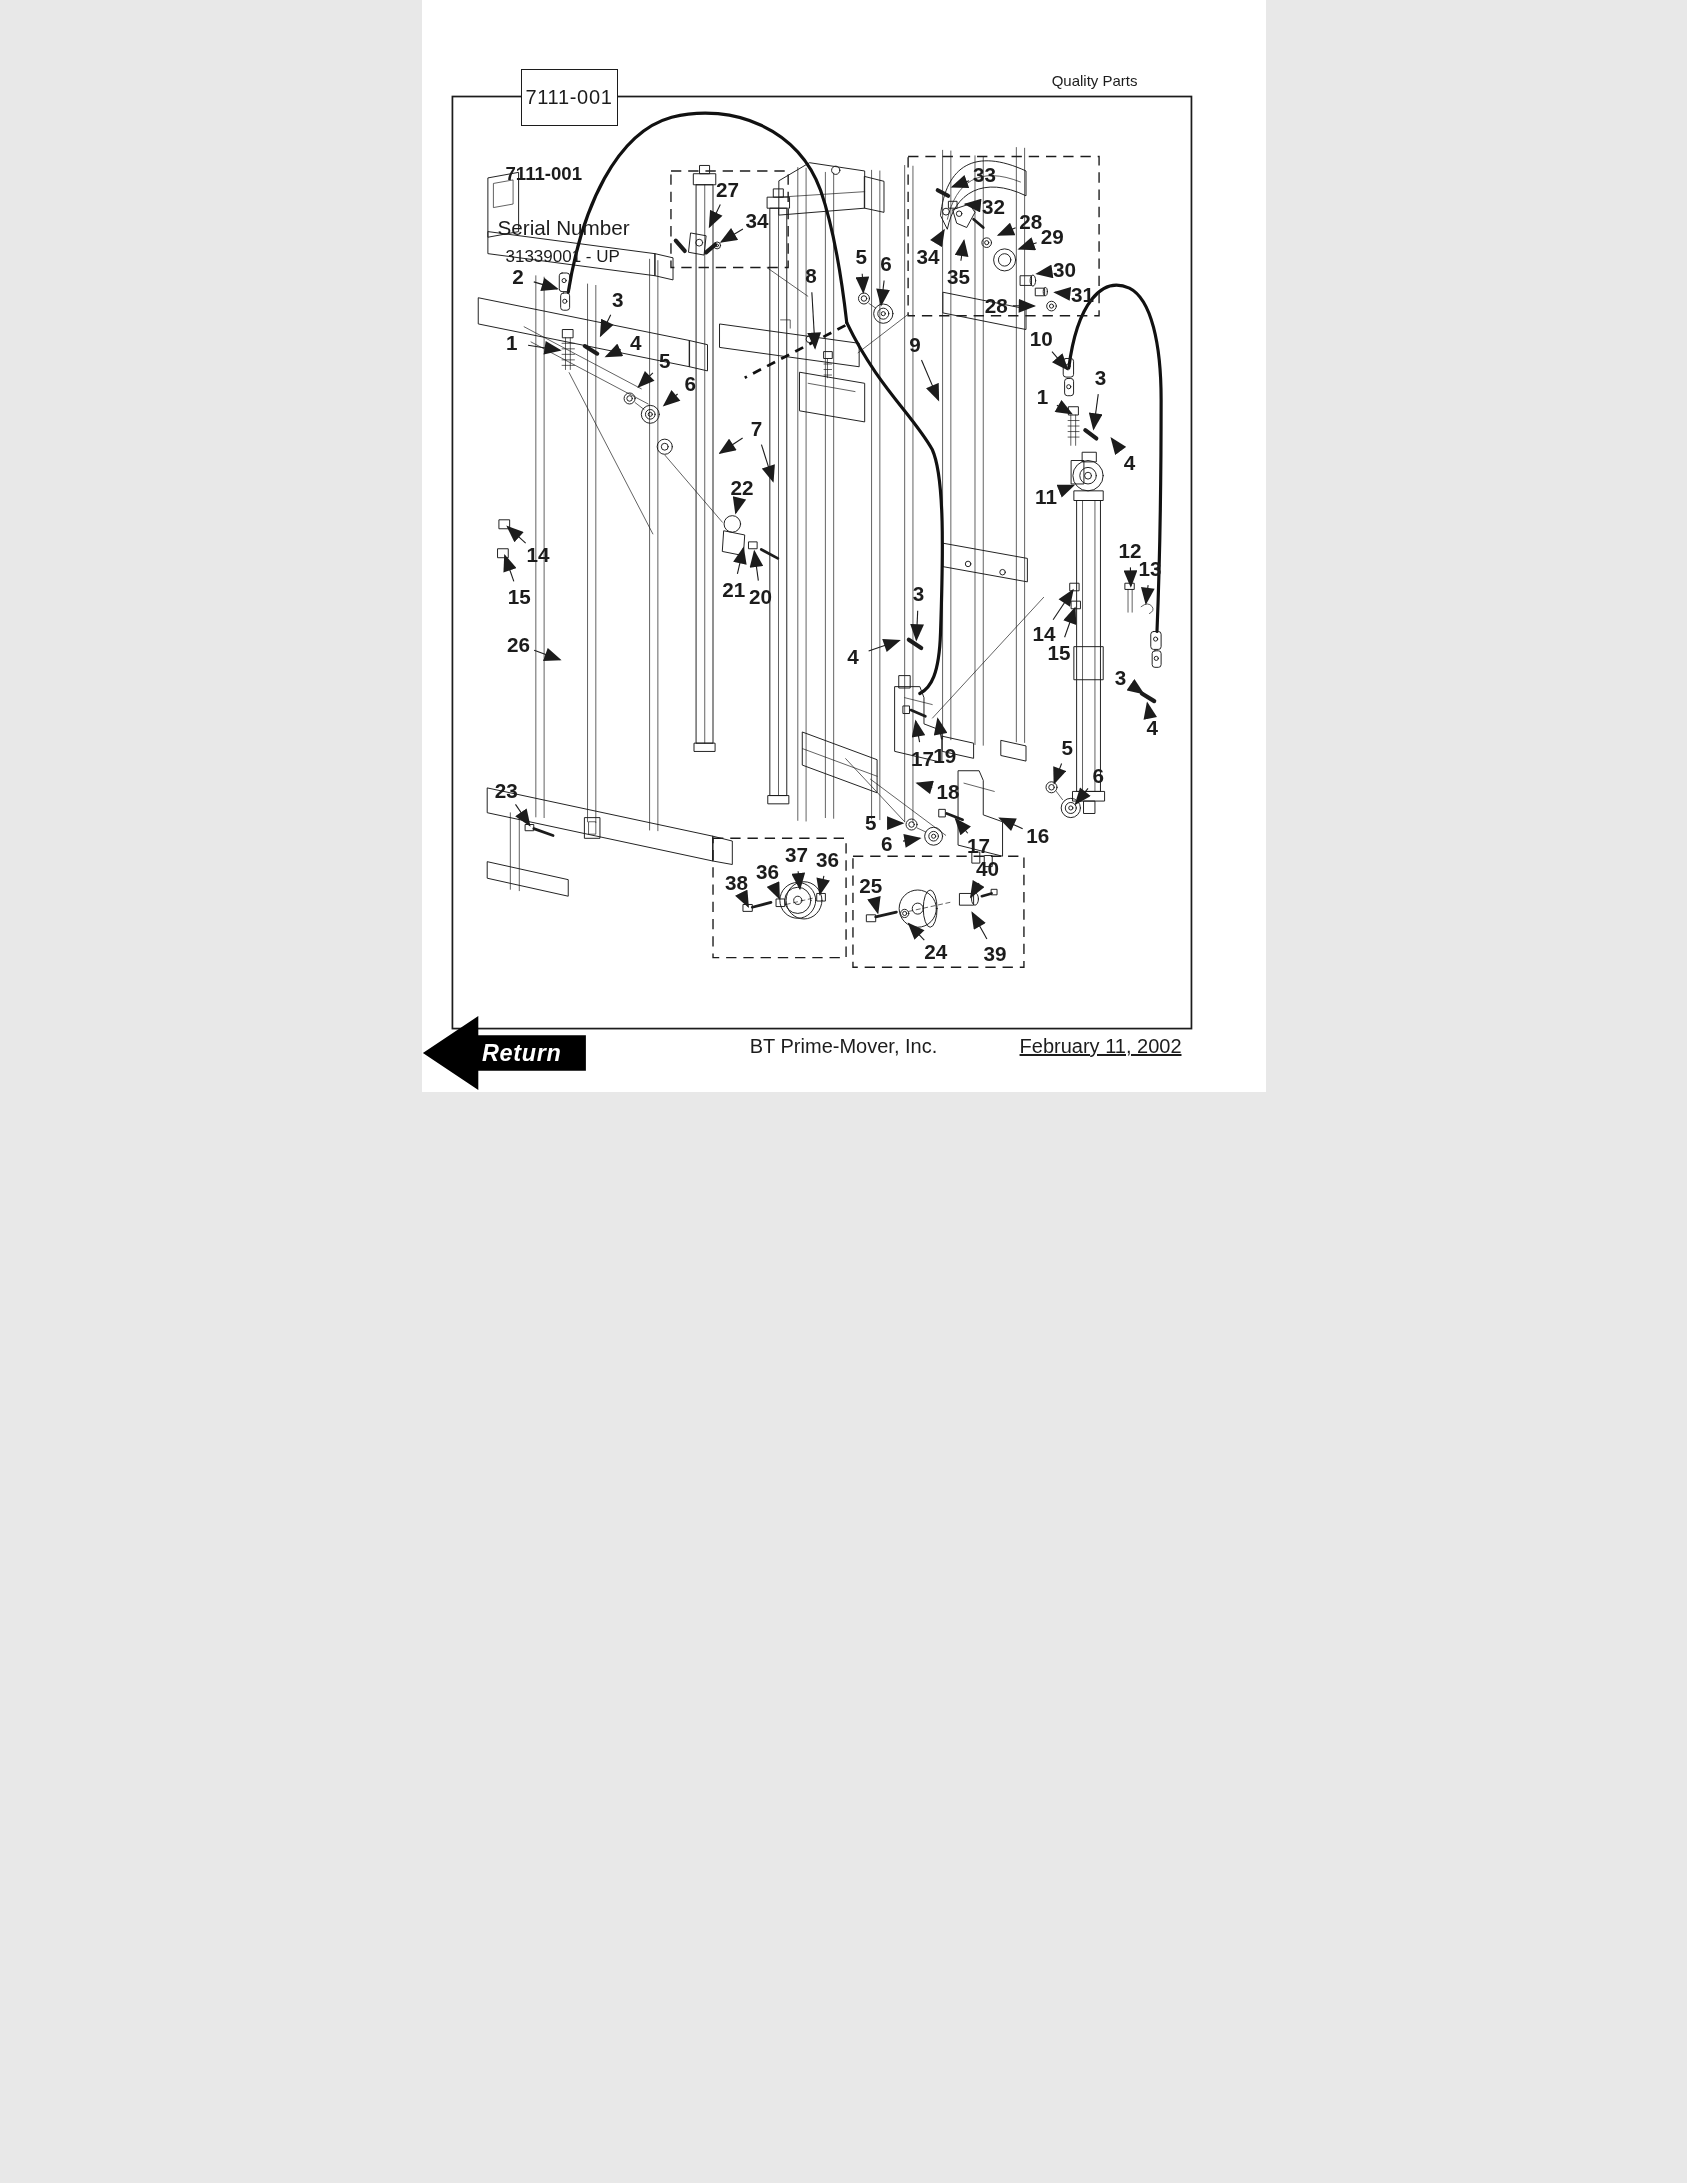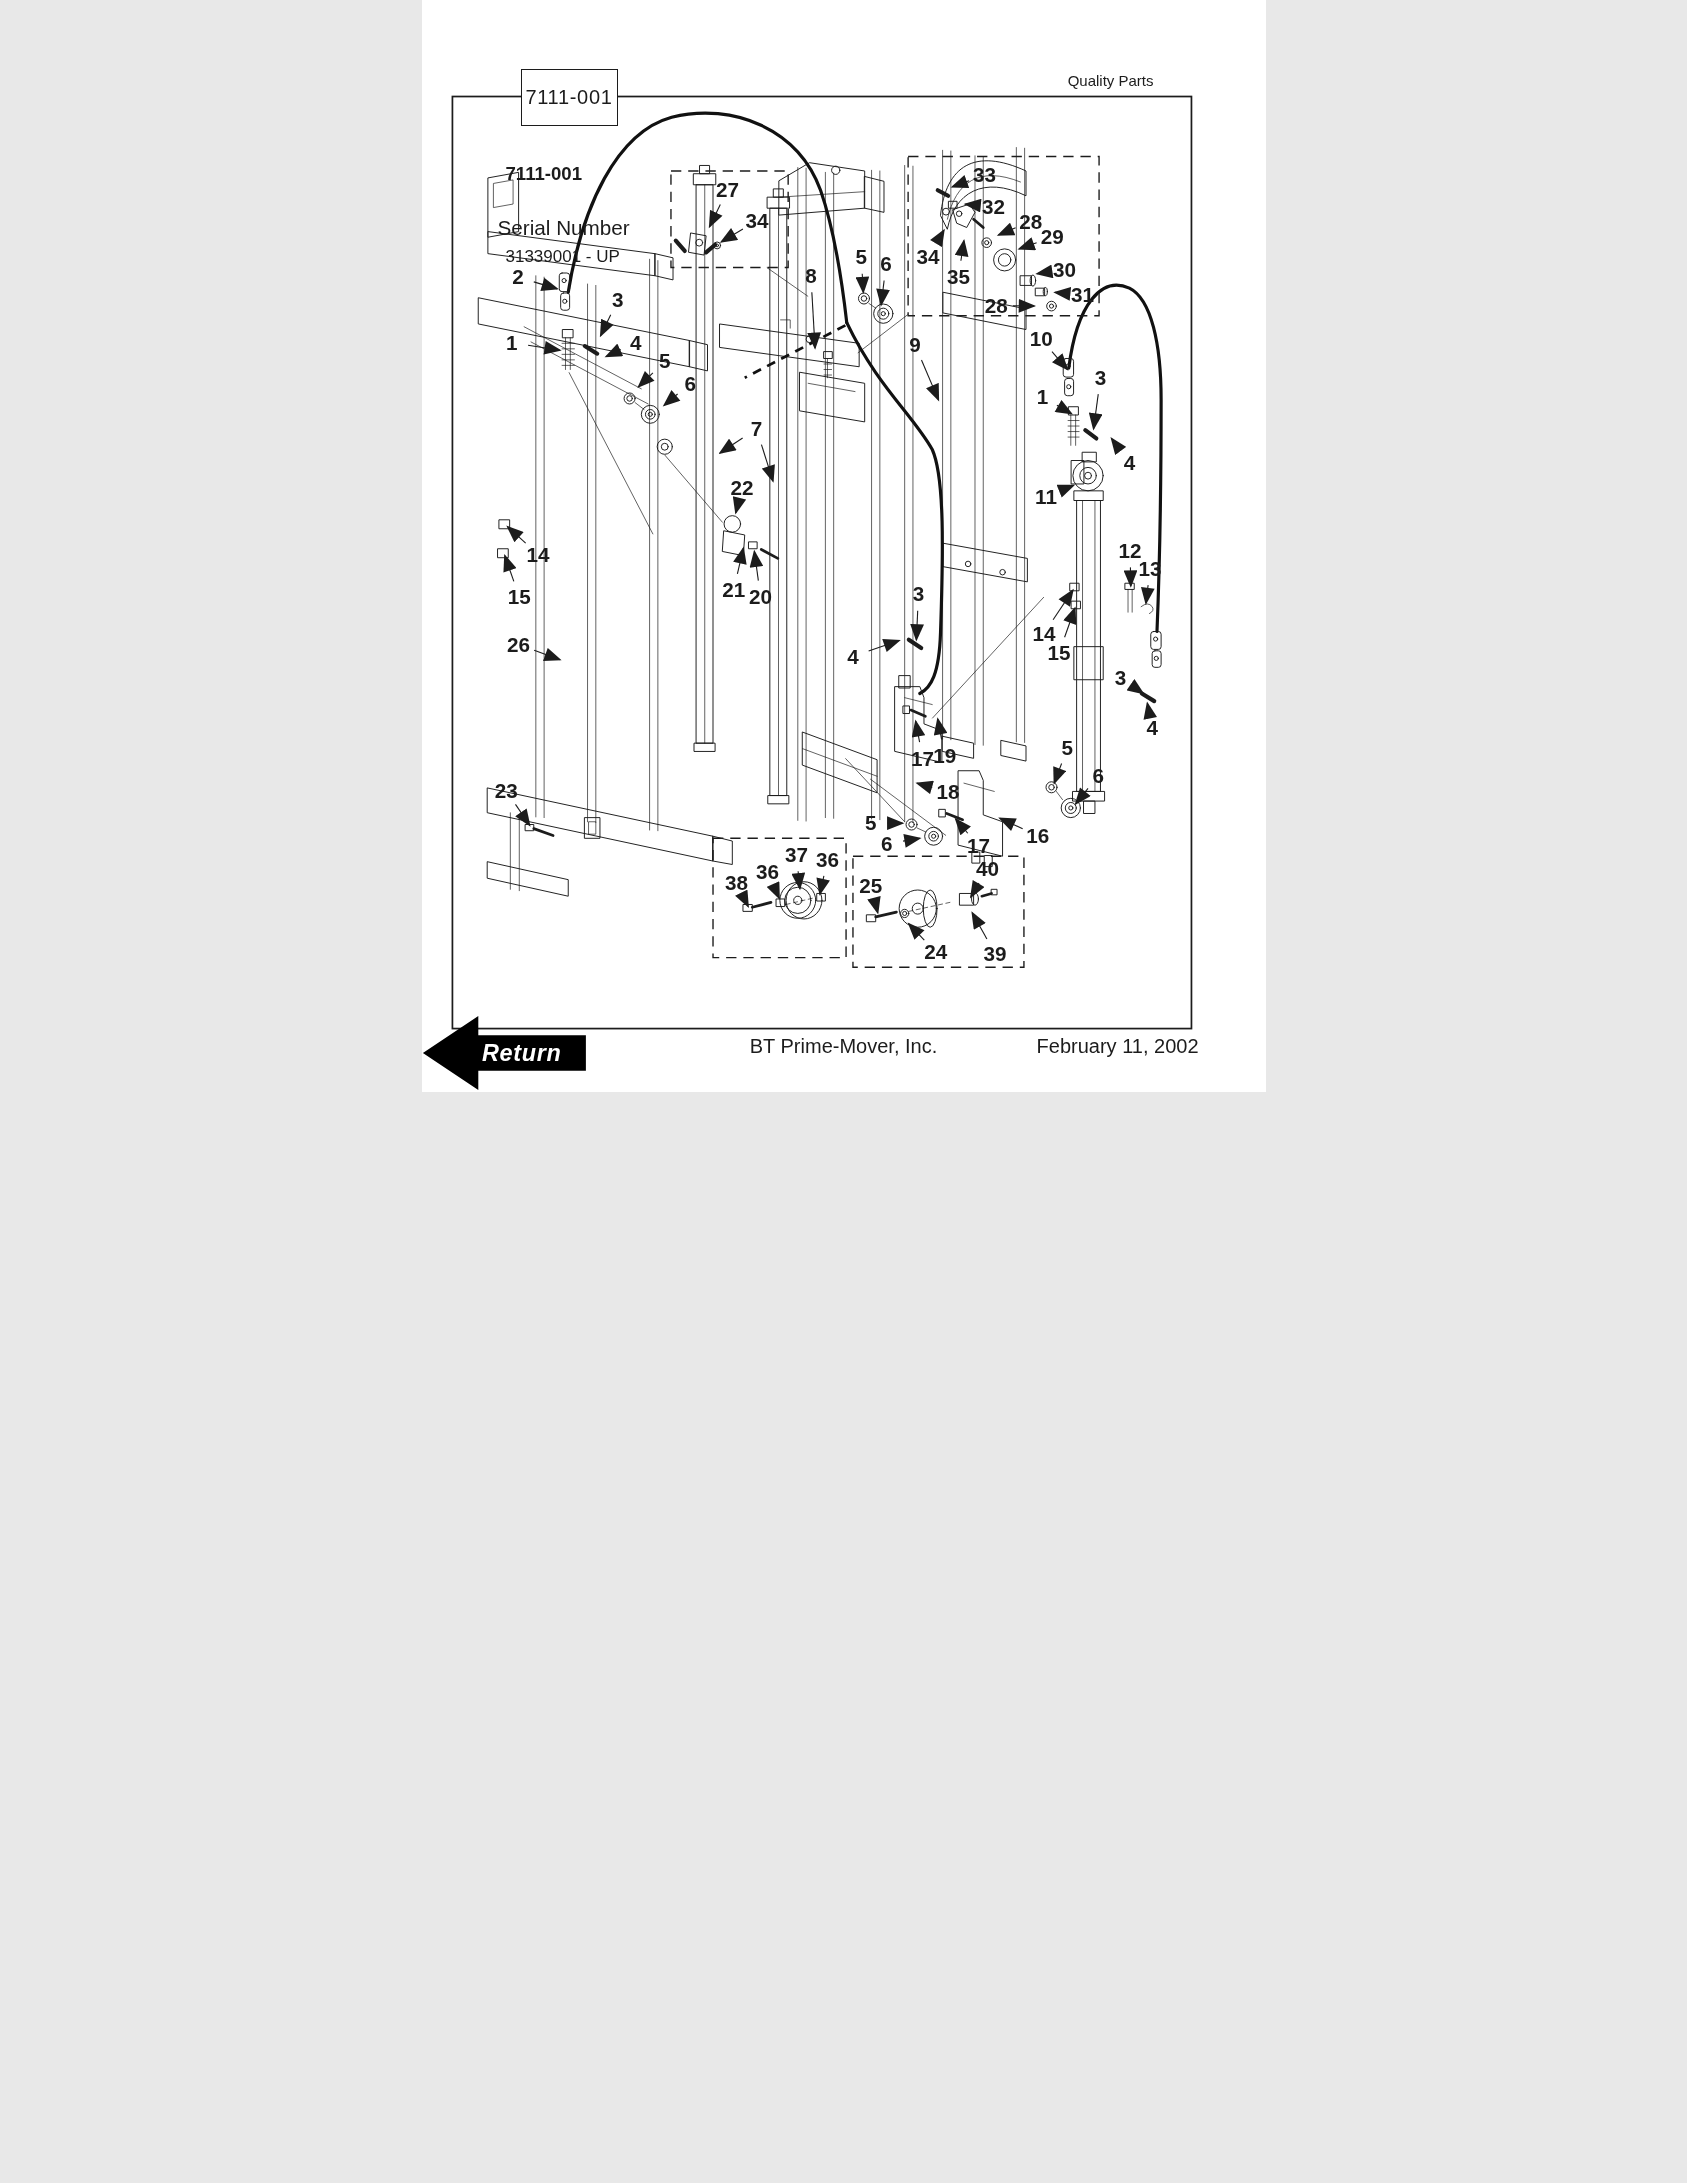--- a/index.html
+++ b/index.html
@@ -9,28 +9,28 @@
     font-family:"Liberation Sans", sans-serif;color:#1c1c1c;
   }
   .abs{position:absolute;}
   svg{position:absolute;left:0;top:0;}
   .tag-box{
     left:99px;top:69px;width:95px;height:55px;
     border:1.4px solid #1c1c1c;background:#fff;
     display:flex;align-items:center;justify-content:center;
     font-size:20px;letter-spacing:0.7px;z-index:2;
   }
-  .quality{right:112px;top:72px;font-size:15px;z-index:2;}
+  .quality{right:128px;top:72px;font-size:15px;z-index:2;}
   .title-bold{left:84px;top:163px;font-size:18.6px;font-weight:bold;z-index:2;}
   .serial1{left:76px;top:216px;font-size:20.7px;z-index:2;}
   .serial2{left:84px;top:247px;font-size:17px;z-index:2;}
   .foot{top:1035px;font-size:20px;z-index:2;}
   .foot.pageno{left:77px;z-index:1;}
   .foot.company{left:50%;transform:translateX(-50%);}
-  .foot.date{right:67px;}
+  .foot.date{right:84px;text-decoration:underline;}
   .return-btn{
     left:1.4px;top:1016px;width:163px;height:74px;background:#000;
     clip-path:polygon(0 50%,34% 0,34% 26%,100% 26%,100% 74%,34% 74%,34% 100%);
     z-index:3;cursor:pointer;
     display:flex;align-items:center;
   }
   .return-btn span{
     color:#fff;font-size:23.4px;font-weight:bold;font-style:italic;
     padding-left:59px;letter-spacing:0.7px;
   }

